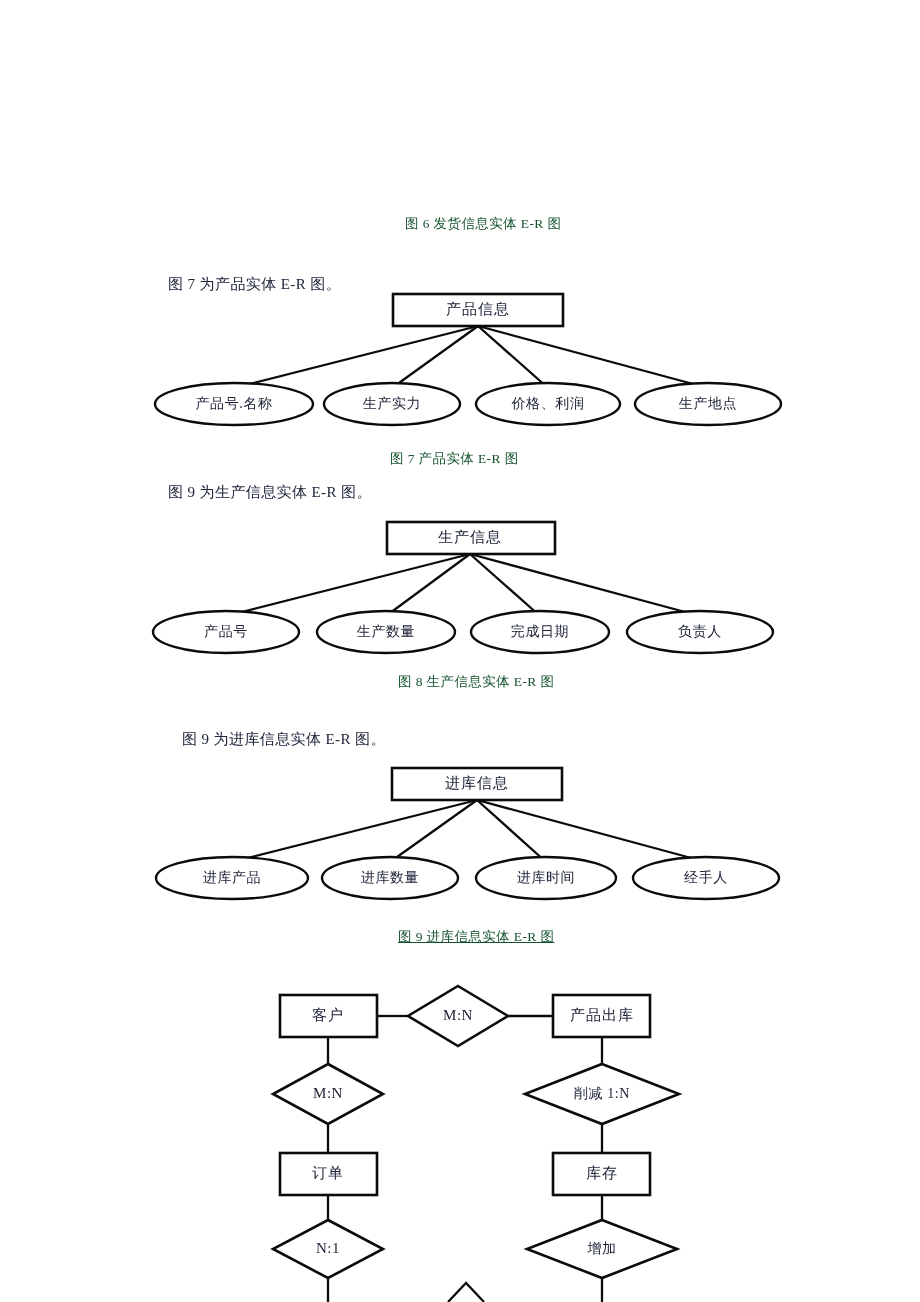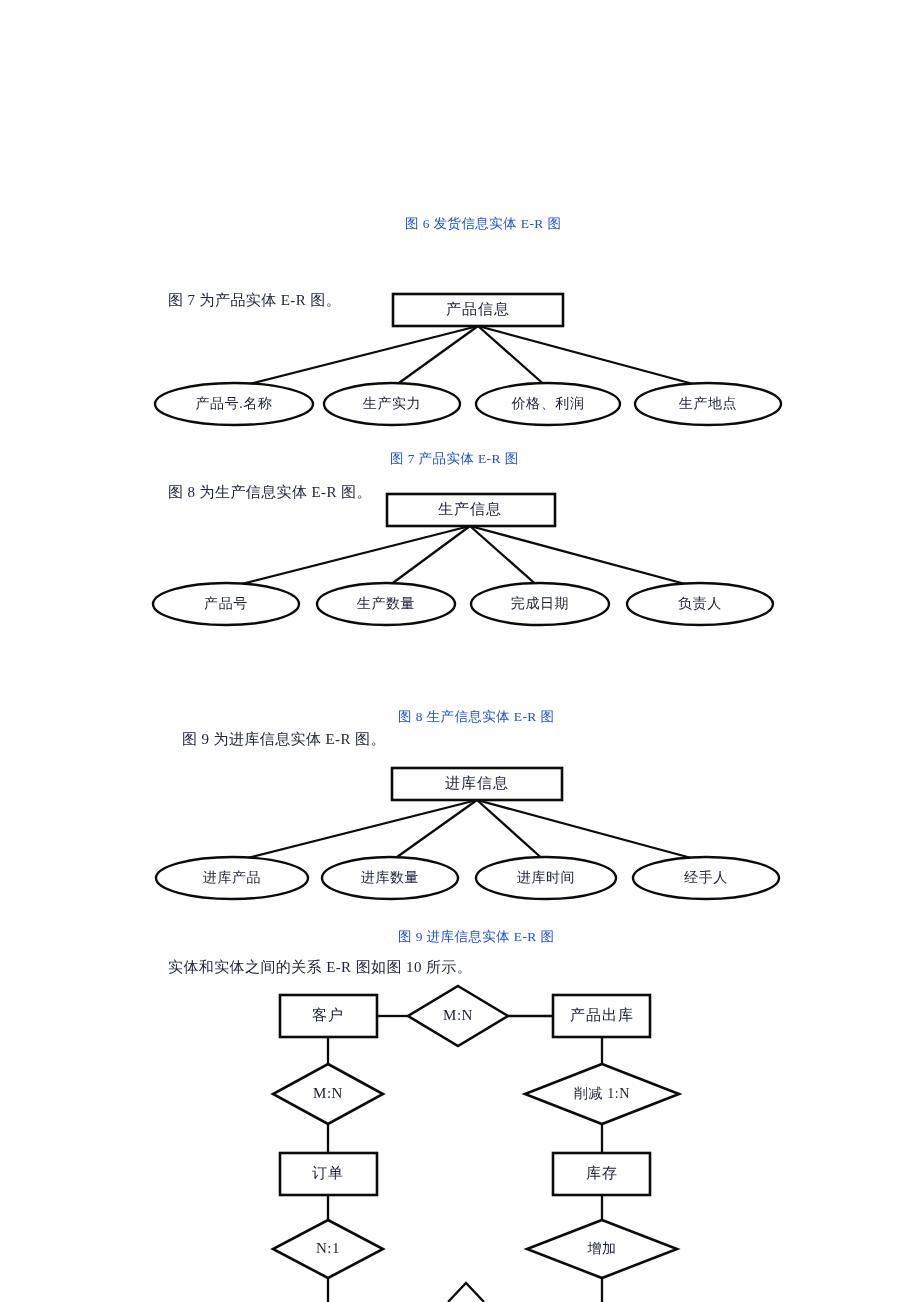--- a/index.html
+++ b/index.html
@@ -21,21 +21,21 @@
     width: 920px;
     height: 1302px;
     background: #ffffff;
   }
 
   
   .caption {
     position: absolute;
     font-size: 13.5px;
     letter-spacing: 0.4px;
-    color: #1d4ed8;
+    color: #14532d;
     white-space: nowrap;
   }
   .bodytext {
     position: absolute;
     font-size: 15px;
     letter-spacing: 0.4px;
     color: #20263c;
     white-space: nowrap;
   }
 
@@ -84,21 +84,21 @@
     letter-spacing: 0.5px;
   }
 </style>
 </head>
 <body>
 
 <div class="page">
 
   <div class="caption" style="left:405px; top:215px;">图 6  发货信息实体 E-R 图</div>
 
-  <div class="bodytext" style="left:168px; top:291px;text-align:right;">图 7 为产品实体 E-R 图。</div>
+  <div class="bodytext" style="left:168px; top:275px;text-align:right;">图 7 为产品实体 E-R 图。</div>
 
   <div class="diagram" style="top:288px; width:811px; height:150px;">
     <svg width="920" height="150" viewBox="0 0 920 150">
 
       <line class="link" x1="478" y1="38" x2="234" y2="100"></line>
       <line class="link" x1="478" y1="38" x2="392" y2="100"></line>
       <line class="link" x1="478" y1="38" x2="548" y2="100"></line>
       <line class="link" x1="478" y1="38" x2="708" y2="100"></line>
 
       <rect class="node-rect" x="393" y="6" width="170" height="32"></rect>
@@ -113,23 +113,23 @@
       <ellipse class="node-ellipse" cx="548" cy="116" rx="72" ry="21"></ellipse>
       <text class="node-label small" x="548" y="117">价格、利润</text>
 
       <ellipse class="node-ellipse" cx="708" cy="116" rx="73" ry="21"></ellipse>
       <text class="node-label small" x="708" y="117">生产地点</text>
     </svg>
   </div>
 
   <div class="caption" style="left:390px; top:450px;">图 7  产品实体 E-R 图</div>
 
-  <div class="bodytext" style="left:168px; top:483px;">图 8 为生产信息实体 E-R 图。</div>
-
-  <div class="diagram" style="top:488px; width:900px; height:150px;">
+  <div class="bodytext" style="left:168px; top:483px;">图 9 为生产信息实体 E-R 图。</div>
+
+  <div class="diagram" style="top:516px; width:900px; height:150px;">
     <svg width="920" height="150" viewBox="0 0 920 150">
       <line class="link" x1="470" y1="38" x2="226" y2="100"></line>
       <line class="link" x1="470" y1="38" x2="386" y2="100"></line>
       <line class="link" x1="470" y1="38" x2="540" y2="100"></line>
       <line class="link" x1="470" y1="38" x2="700" y2="100"></line>
 
       <rect class="node-rect" x="387" y="6" width="168" height="32"></rect>
       <text class="node-label" x="470" y="23">生产信息</text>
 
       <ellipse class="node-ellipse" cx="226" cy="116" rx="73" ry="21"></ellipse>
@@ -139,21 +139,21 @@
       <text class="node-label small" x="386" y="117">生产数量</text>
 
       <ellipse class="node-ellipse" cx="540" cy="116" rx="69" ry="21"></ellipse>
       <text class="node-label small" x="540" y="117">完成日期</text>
 
       <ellipse class="node-ellipse" cx="700" cy="116" rx="73" ry="21"></ellipse>
       <text class="node-label small" x="700" y="117">负责人</text>
     </svg>
   </div>
 
-  <div class="caption" style="left:398px; top:673px;margin-top:35px;">图 8    生产信息实体 E-R 图</div>
+  <div class="caption" style="left:398px; top:673px;">图 8    生产信息实体 E-R 图</div>
 
   <div class="bodytext" style="left:168px; top:730px;margin-left:14px;">图 9 为进库信息实体 E-R 图。</div>
 
   <div class="diagram" style="top:762px; width:920px; height:150px;">
     <svg width="920" height="150" viewBox="0 0 920 150">
       <line class="link" x1="477" y1="38" x2="232" y2="100"></line>
       <line class="link" x1="477" y1="38" x2="390" y2="100"></line>
       <line class="link" x1="477" y1="38" x2="546" y2="100"></line>
       <line class="link" x1="477" y1="38" x2="706" y2="100"></line>
 
@@ -167,23 +167,22 @@
       <text class="node-label small" x="390" y="117">进库数量</text>
 
       <ellipse class="node-ellipse" cx="546" cy="116" rx="70" ry="21"></ellipse>
       <text class="node-label small" x="546" y="117">进库时间</text>
 
       <ellipse class="node-ellipse" cx="706" cy="116" rx="73" ry="21"></ellipse>
       <text class="node-label small" x="706" y="117">经手人</text>
     </svg>
   </div>
 
-  <div class="caption" style="left:398px; top:928px;">图 9    进库信息实体 E-R 图</div>
-
-  <div class="bodytext" style="left:168px; top:958px;">实体和实体之间的关系 E-R 图如图 10 所示。</div>
+  <div class="caption" style="left:398px; top:928px;text-decoration:underline;">图 9    进库信息实体 E-R 图</div>
+
 
   <div class="diagram" style="top:988px; width:920px; height:314px;text-align:right;">
     <svg width="920" height="314" viewBox="0 0 920 314">
 
       <line class="link" x1="377" y1="28" x2="408" y2="28"></line>
 
       <line class="link" x1="508" y1="28" x2="553" y2="28"></line>
 
       <line class="link" x1="328" y1="49" x2="328" y2="76"></line>
 

